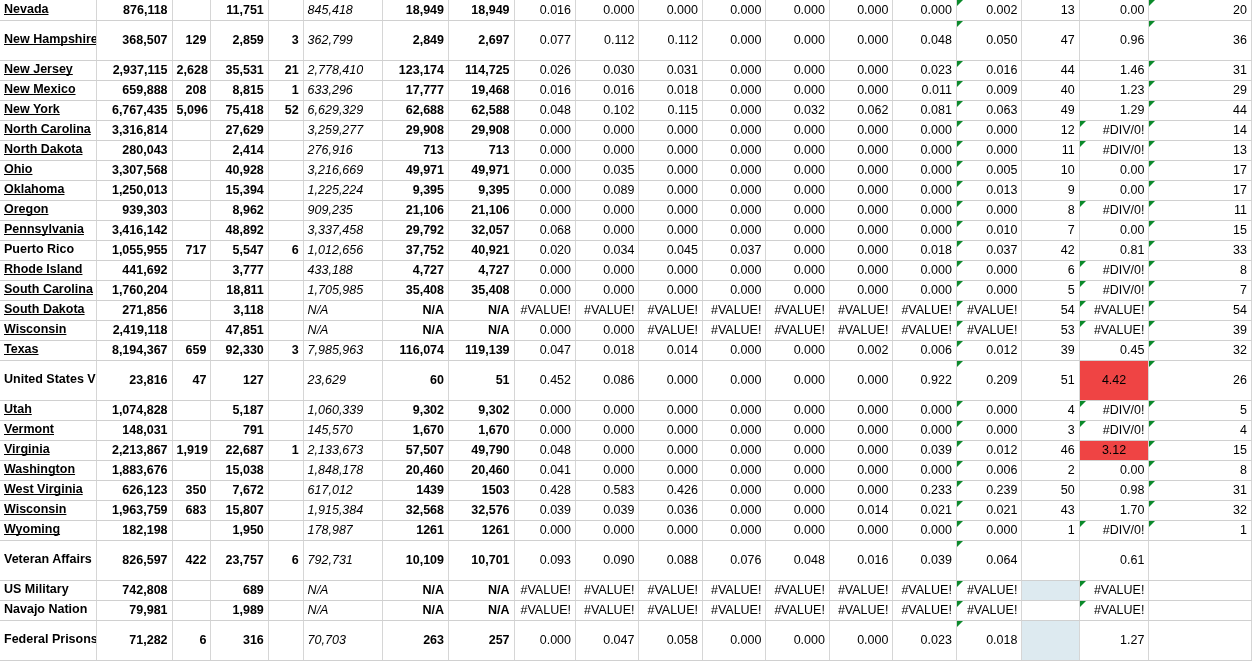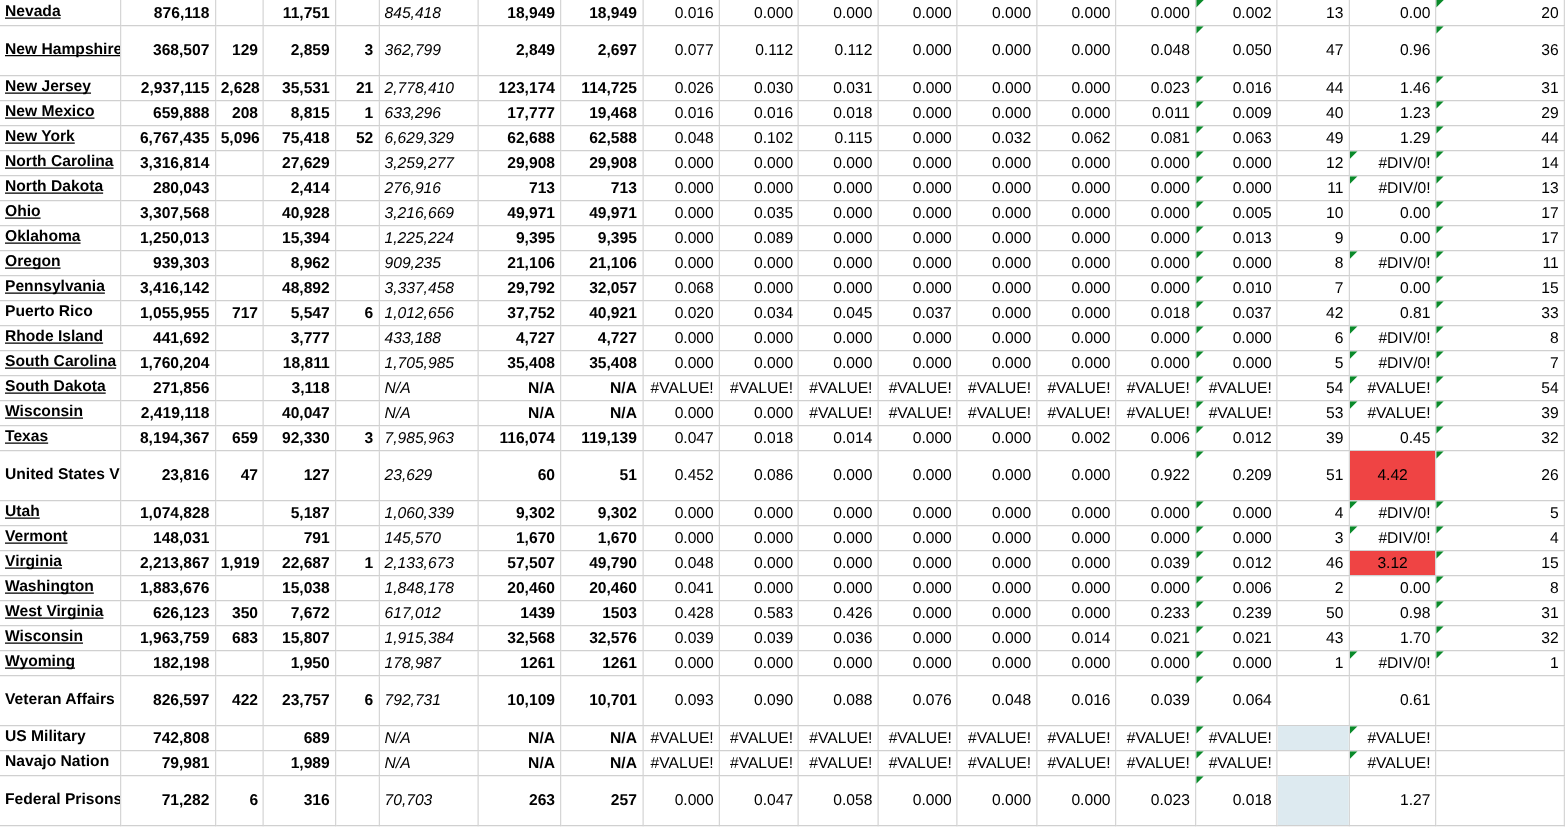--- a/index.html
+++ b/index.html
@@ -407,21 +407,21 @@
           <td class="dec">#VALUE!</td>
           <td class="dec thickR cmt">#VALUE!</td>
           <td class="plain">54</td>
           <td class="plain cmt">#VALUE!</td>
           <td class="plain cmt">54</td>
         </tr>
         <tr class="r-norm">
           <td class="c-name link"><span class="lbl">Wisconsin</span></td>
           <td class="num">2,419,118</td>
           <td class="num"></td>
-          <td class="num">40,047</td>
+          <td class="num">47,851</td>
           <td class="num"></td>
           <td class="numi">N/A</td>
           <td class="num">N/A</td>
           <td class="num">N/A</td>
           <td class="dec">0.000</td>
           <td class="dec">0.000</td>
           <td class="dec">#VALUE!</td>
           <td class="dec">#VALUE!</td>
           <td class="dec">#VALUE!</td>
           <td class="dec">#VALUE!</td>

